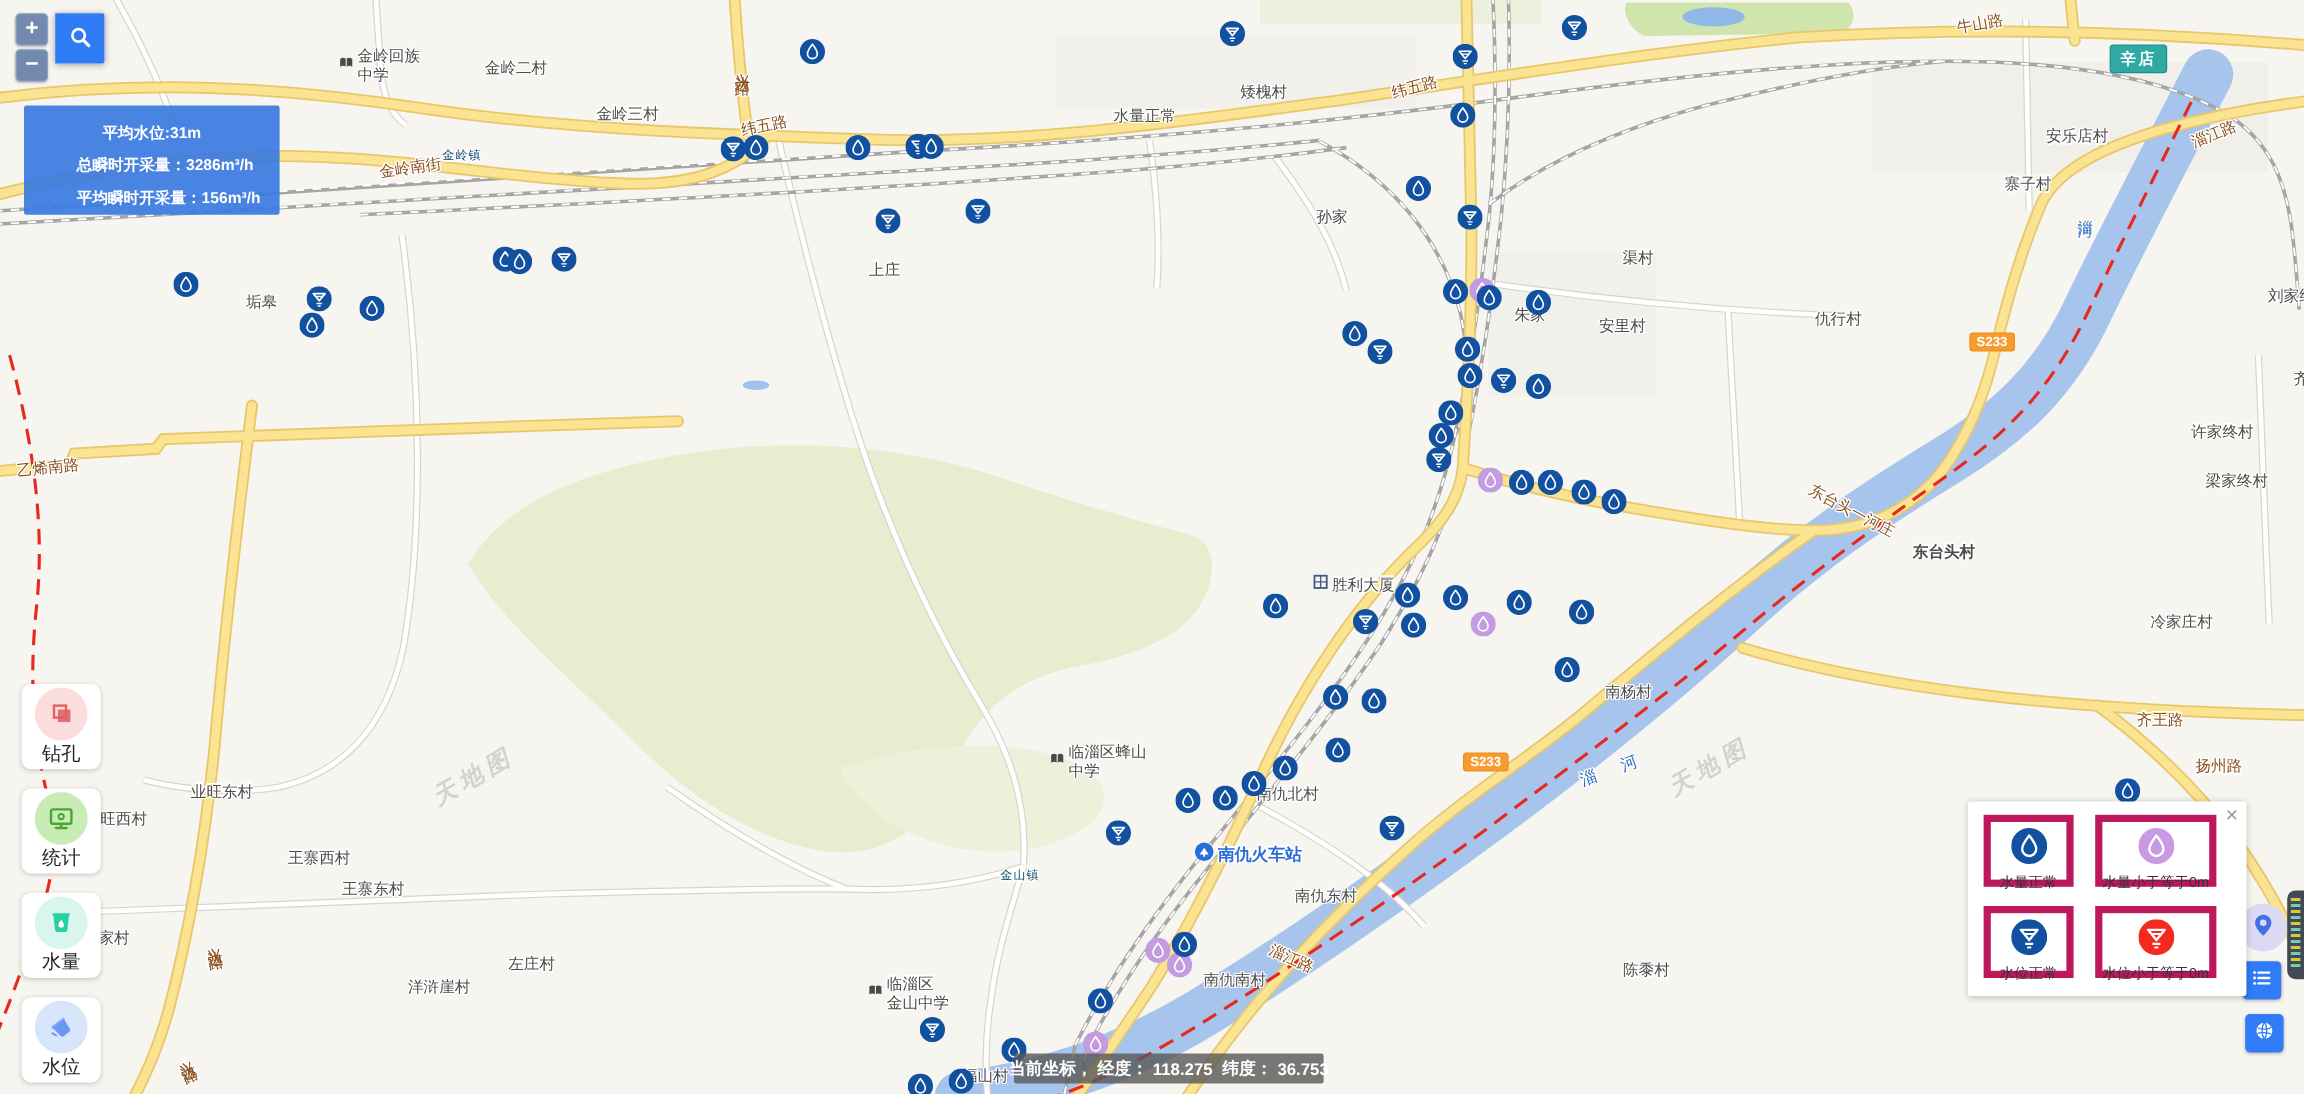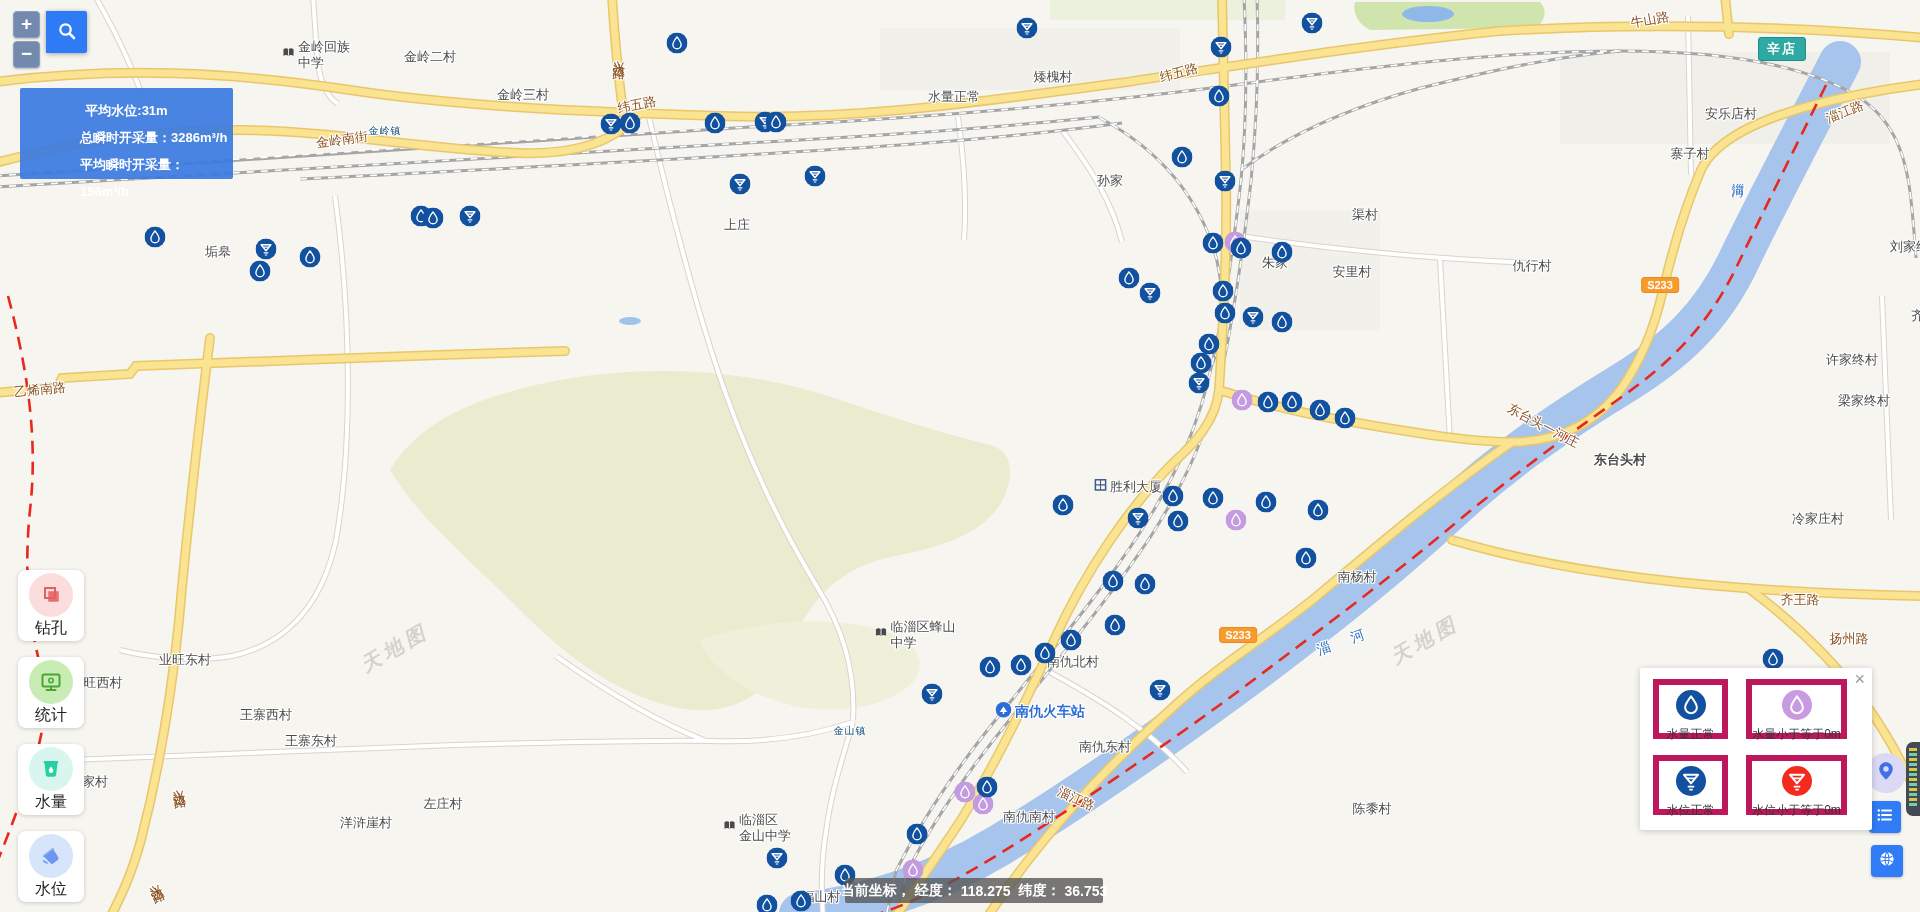--- a/index.html
+++ b/index.html
@@ -40,21 +40,21 @@
   #search-input{width:310px;height:42px;border:none;outline:none;padding:0 16px;font-size:16px;
         color:#333;font-family:inherit;border-radius:2px 0 0 2px}
   #search-input::placeholder{color:#9a9a9a}
   #search-btn{width:41px;height:42px;background:#2f7bf5;border:none;border-radius:0 2px 2px 0;
         display:flex;align-items:center;justify-content:center;cursor:pointer}
 
   
   #stats{position:absolute;left:20px;top:88px;width:213px;height:91px;z-index:10;
         background:rgba(59,122,225,.92);border-radius:2px;color:#fff;font-size:13px;font-weight:bold;
         padding-top:9px;box-sizing:border-box}
-  #stats .sline{height:27px;line-height:27px;padding-left:60px}
+  #stats .sline{height:27px;line-height:27px;padding-left:44px}
   #stats .sline:first-child{text-align:center;padding-left:0}
 
   
   #sidebar{position:absolute;left:18px;top:570px;z-index:10}
   .scard{width:66px;height:71px;background:#fff;border-radius:8px;margin-bottom:16px;
         box-shadow:0 1px 4px rgba(0,0,0,.18);display:flex;flex-direction:column;align-items:center;
         justify-content:flex-start;cursor:pointer}
   .scircle{width:44px;height:44px;border-radius:50%;margin-top:3px;display:flex;align-items:center;justify-content:center}
   .slabel{font-size:16px;color:#222;margin-top:1px}
 

